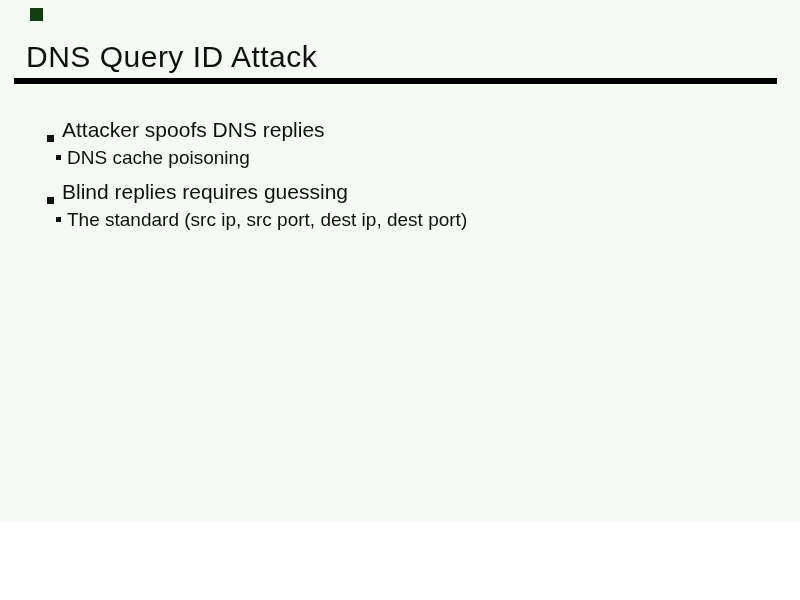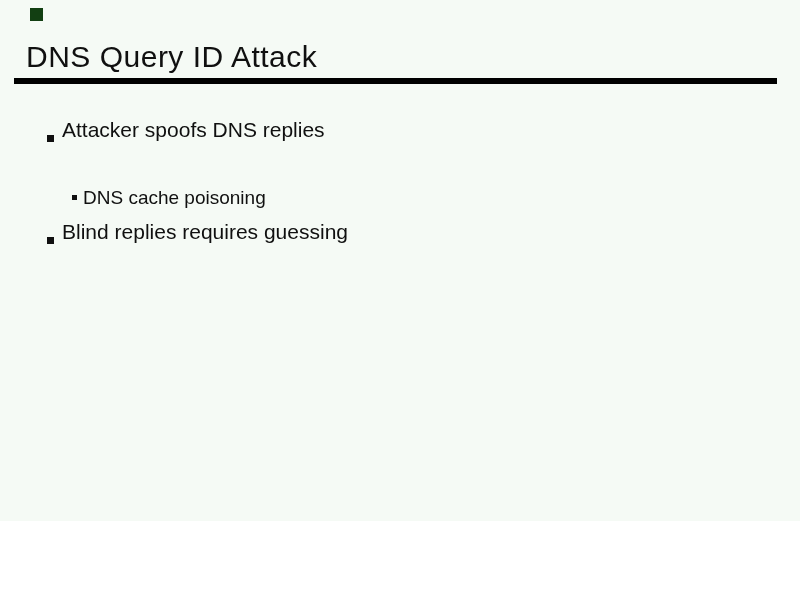--- a/index.html
+++ b/index.html
@@ -55,21 +55,21 @@
     align-items: center;
     height: 31px;
     white-space: nowrap;
   }
   .bullet-row .sq {
     flex: none;
     background: #101010;
   }
   .bullet-row.level1 { padding-left: 47px; font-size: 21px; align-items: flex-end; }
   .bullet-row.level1 .sq { width: 7px; height: 7px; margin-right: 8px; }
-  .bullet-row.level2 { padding-left: 72px; font-size: 19px; margin-top: 40px; }
+  .bullet-row.level2 { padding-left: 56px; font-size: 19px; }
   .bullet-row.level2 .sq { width: 5px; height: 5px; margin-right: 6px; }
 </style>
 </head>
 <body>
 
 <div class="slide">
 
   <div class="corner-marker top"></div>
 
   <h1 class="slide-title">DNS Query ID Attack</h1>
@@ -86,19 +86,23 @@
     <div class="bullet-row level2">
       <span class="sq"></span>
       <span>DNS cache poisoning</span>
     </div>
 
     <div class="bullet-row level1">
       <span class="sq"></span>
       <span>Blind replies requires guessing</span>
     </div>
 
+    <div class="bullet-row level2">
+      <span class="sq"></span>
+      <span>The standard (src ip, src port, dest ip, dest port)</span>
+    </div>
 
 
   </div>
 
   <div class="corner-marker bottom"></div>
 
 </div>
 
 </body></html>

